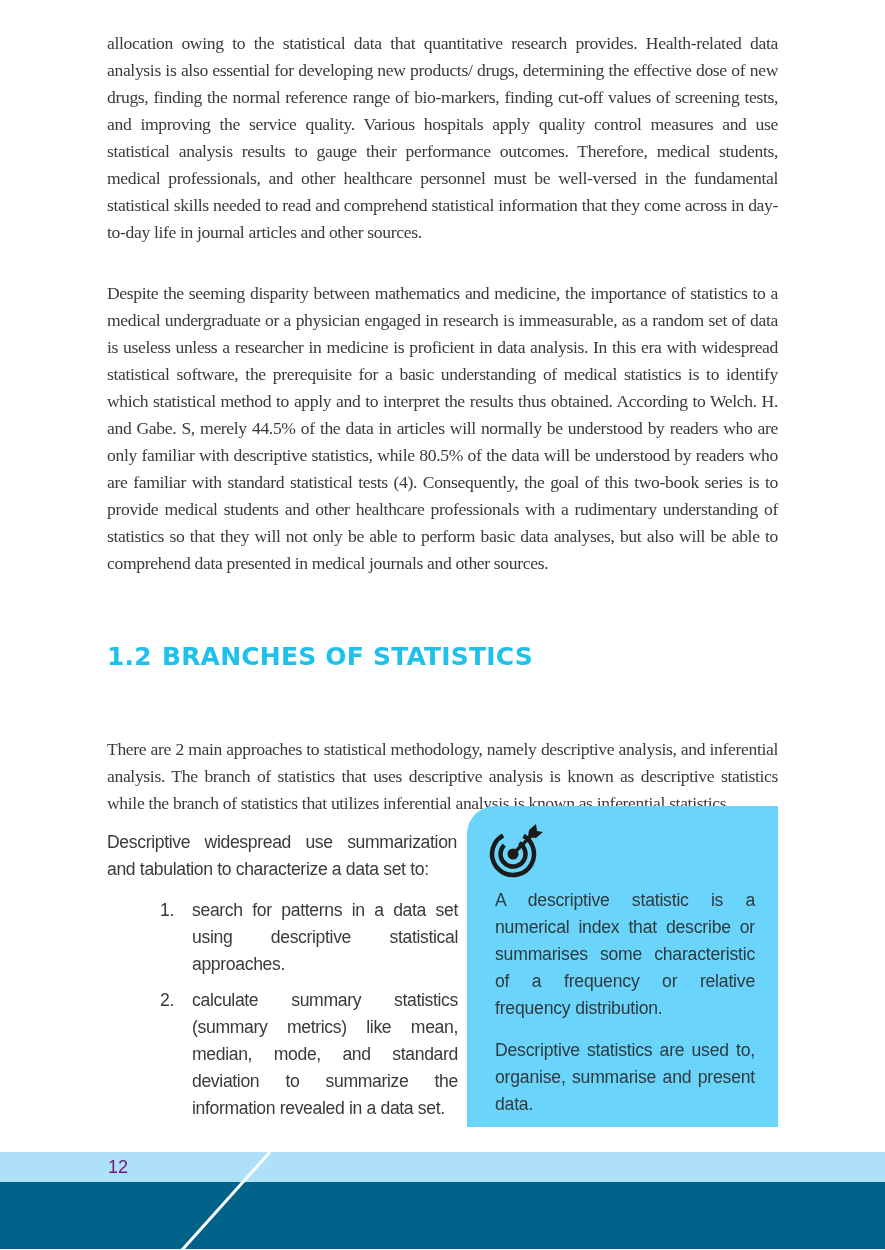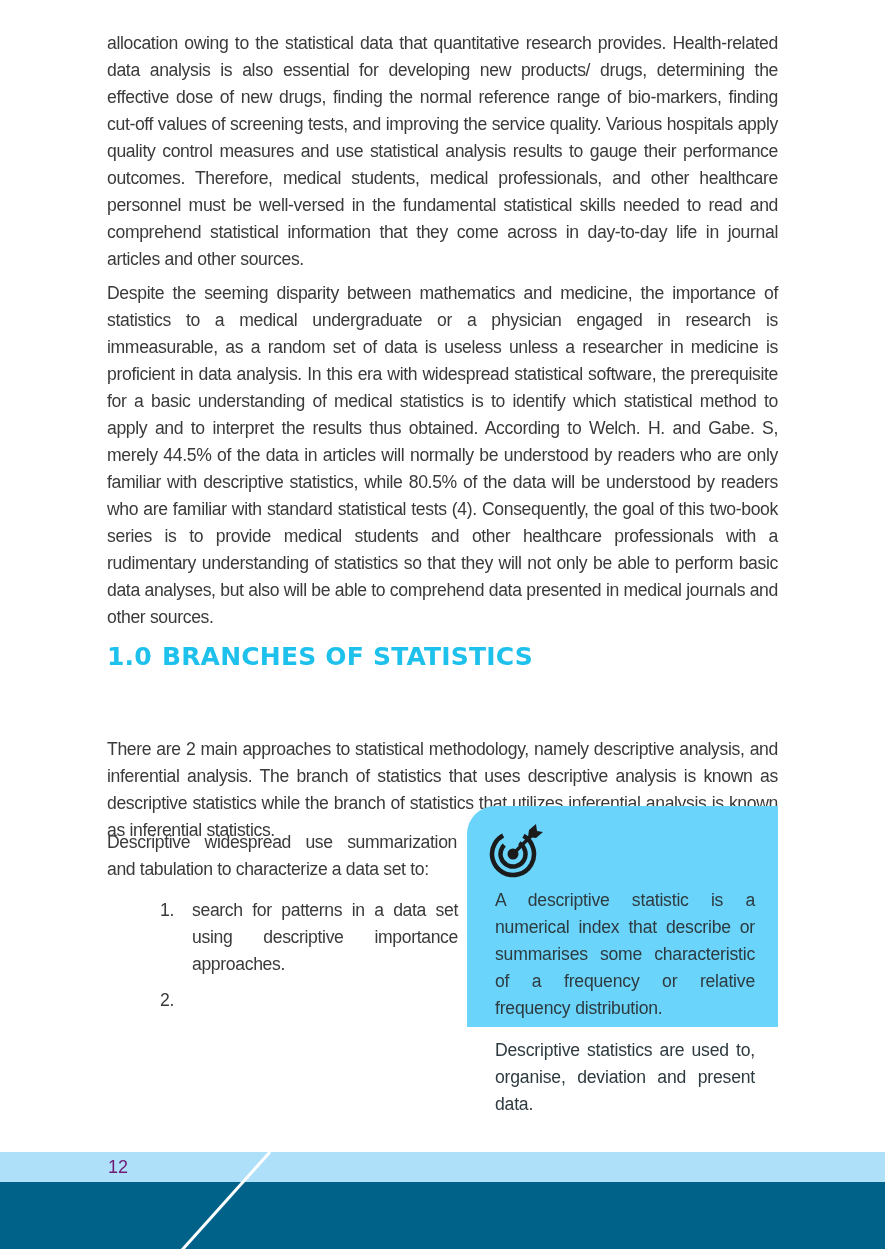--- a/index.html
+++ b/index.html
@@ -8,20 +8,21 @@
     background: #ffffff;
     font-family: "Liberation Sans", sans-serif;
     color: #3a3a3a;
   }
   .para {
     position: absolute; left: 107px; width: 671px;
     font-size: 17.6px; line-height: 27px;
     text-align: justify; margin: 0;
     letter-spacing: -0.35px;
     font-stretch: condensed;
+    font-family: Liberation Serif, serif;
   }
   #p1 { top: 30px; }
   #p2 { top: 280px; }
   .heading {
     position: absolute; left: 107px; top: 642px;
     font-size: 25px; font-weight: bold; color: #1ec0ec;
     margin: 0; letter-spacing: 0.2px;
     font-family: "DejaVu Sans", sans-serif;
   }
   .heading .num { margin-right: 10px; }
@@ -33,21 +34,21 @@
   }
   ol.steps {
     position: absolute; left: 150px; top: 897px; width: 308px;
     margin: 0; padding: 0; list-style: none;
     font-size: 17.6px; line-height: 27px; letter-spacing: -0.35px;
   }
   ol.steps li { display: flex; margin-bottom: 9px; }
   ol.steps .idx { width: 42px; flex: 0 0 42px; text-align: left; padding-left: 10px; box-sizing: border-box; }
   ol.steps .txt { flex: 1; text-align: justify; }
   .callout {
-    position: absolute; left: 467px; top: 806px; width: 311px; height: 221px;
+    position: absolute; left: 467px; top: 806px; width: 311px; height: 321px;
     background: #6ad4fa; border-top-left-radius: 28px;
     box-sizing: border-box; padding: 0 23px 0 28px;
     color: #2d3a40;
   }
   .callout .icon { position: absolute; left: 21px; top: 16px; width: 56px; height: 56px; }
   .callout p {
     margin: 0; font-size: 17.6px; line-height: 27px; text-align: justify; letter-spacing: -0.2px;
   }
   .callout .c1 { position: absolute; left: 28px; right: 23px; top: 81px; }
   .callout .c2 { position: absolute; left: 28px; right: 23px; top: 231px; }
@@ -64,46 +65,47 @@
     position: absolute; left: 108px; top: 1157px; font-size: 18px; color: #701a75;
   }
 </style>
 </head>
 <body>
 
 <p id="p1" class="para">allocation owing to the statistical data that quantitative research provides. Health-related data analysis is also essential for developing new products/ drugs, determining the effective dose of new drugs, finding the normal reference range of bio-markers, finding cut-off values of screening tests, and improving the service quality. Various hospitals apply quality control measures and use statistical analysis results to gauge their performance outcomes. Therefore, medical students, medical professionals, and other healthcare personnel must be well-versed in the fundamental statistical skills needed to read and comprehend statistical information that they come across in day-to-day life in journal articles and other sources.</p>
 <p id="p2" class="para">Despite the seeming disparity between mathematics and medicine, the importance of statistics to a medical undergraduate or a physician engaged in research is immeasurable, as a random set of data is useless unless a researcher in medicine is proficient in data analysis. In this era with widespread statistical software, the prerequisite for a basic understanding of medical statistics is to identify which statistical method to apply and to interpret the results thus obtained. According to Welch. H. and Gabe. S, merely 44.5% of the data in articles will normally be understood by readers who are only familiar with descriptive statistics, while 80.5% of the data will be understood by readers who are familiar with standard statistical tests (4). Consequently, the goal of this two-book series is to provide medical students and other healthcare professionals with a rudimentary understanding of statistics so that they will not only be able to perform basic data analyses, but also will be able to comprehend data presented in medical journals and other sources.</p>
 
 <h2 class="heading">
-  <span class="num">1.0</span><span>BRANCHES OF STATISTICS</span>
+  <span class="num">1.2</span><span>BRANCHES OF STATISTICS</span>
 </h2>
 
 <p id="p3" class="para">There are 2 main approaches to statistical methodology, namely descriptive analysis, and inferential analysis. The branch of statistics that uses descriptive analysis is known as descriptive statistics while the branch of statistics that utilizes inferential analysis is known as inferential statistics.</p>
 <p id="p4">Descriptive widespread use summarization and tabulation to characterize a data set to:</p>
 
 <ol class="steps">
   <li>
     <span class="idx">1.</span>
-    <span class="txt">search for patterns in a data set using descriptive importance approaches.</span>
+    <span class="txt">search for patterns in a data set using descriptive statistical approaches.</span>
   </li>
   <li>
     <span class="idx">2.</span>
+    <span class="txt">calculate summary statistics (summary metrics) like mean, median, mode, and standard deviation to summarize the information revealed in a data set.</span>
   </li>
 </ol>
 
 <div class="callout">
   <svg class="icon" viewBox="0 0 56 56">
     <circle cx="25" cy="32" r="21" fill="none" stroke="#1b1b1b" stroke-width="4.5" stroke-dasharray="110 22" transform="rotate(-60 25 32)"></circle>
     <circle cx="25" cy="32" r="12.5" fill="none" stroke="#1b1b1b" stroke-width="4.5" stroke-dasharray="62 16" transform="rotate(-60 25 32)"></circle>
     <circle cx="25" cy="32" r="5.5" fill="#1b1b1b"></circle>
     <line x1="25" y1="32" x2="45" y2="12" stroke="#1b1b1b" stroke-width="3.5" stroke-linecap="round"></line>
     <polygon points="41,8 48,2 49,9 55,10 48,16 40,15" fill="#1b1b1b"></polygon>
   </svg>
   <p class="c1">A descriptive statistic is a numerical index that describe or summarises some characteristic of a frequency or relative frequency distribution.</p>
-  <p class="c2">Descriptive statistics are used to, organise, deviation and present data.</p>
+  <p class="c2">Descriptive statistics are used to, organise, summarise and present data.</p>
 </div>
 
 <div class="footer-light"></div>
 <div class="footer-dark"></div>
 <svg class="footer-line" viewBox="0 0 885 98">
   <line x1="270" y1="0" x2="182" y2="98" stroke="#ffffff" stroke-width="3"></line>
 </svg>
 <div class="page-num">12</div>
 
 </body></html>

